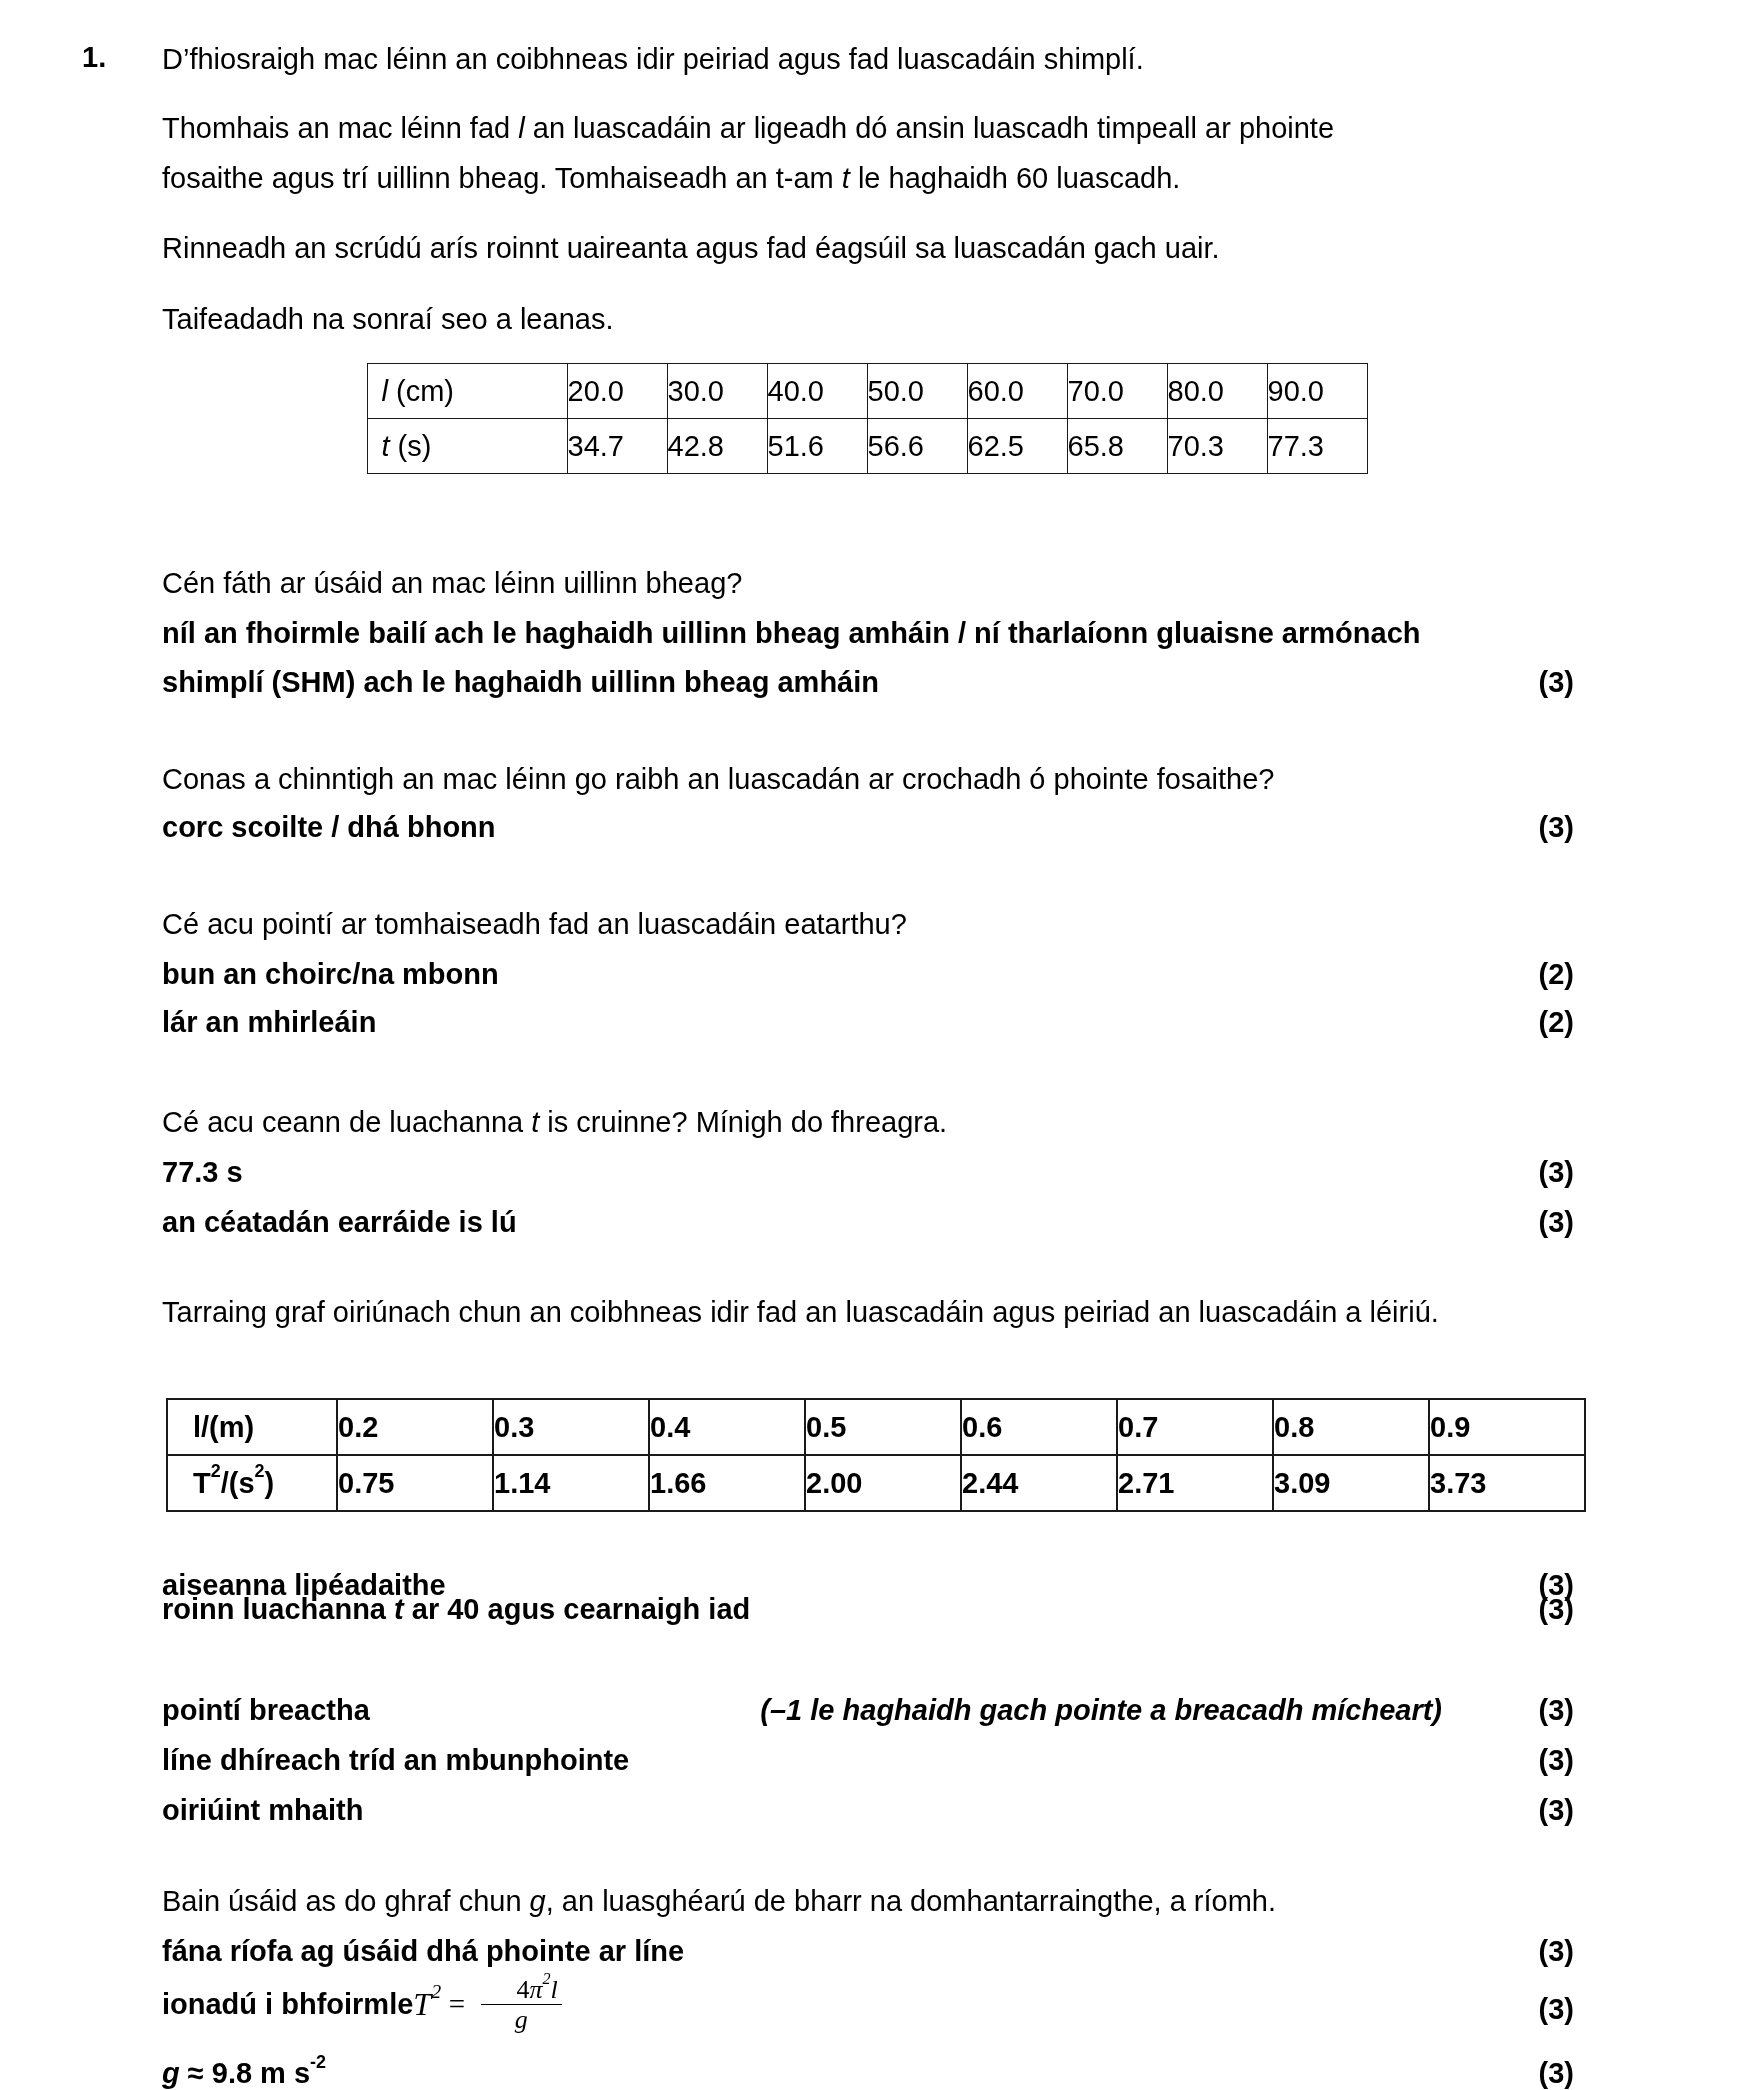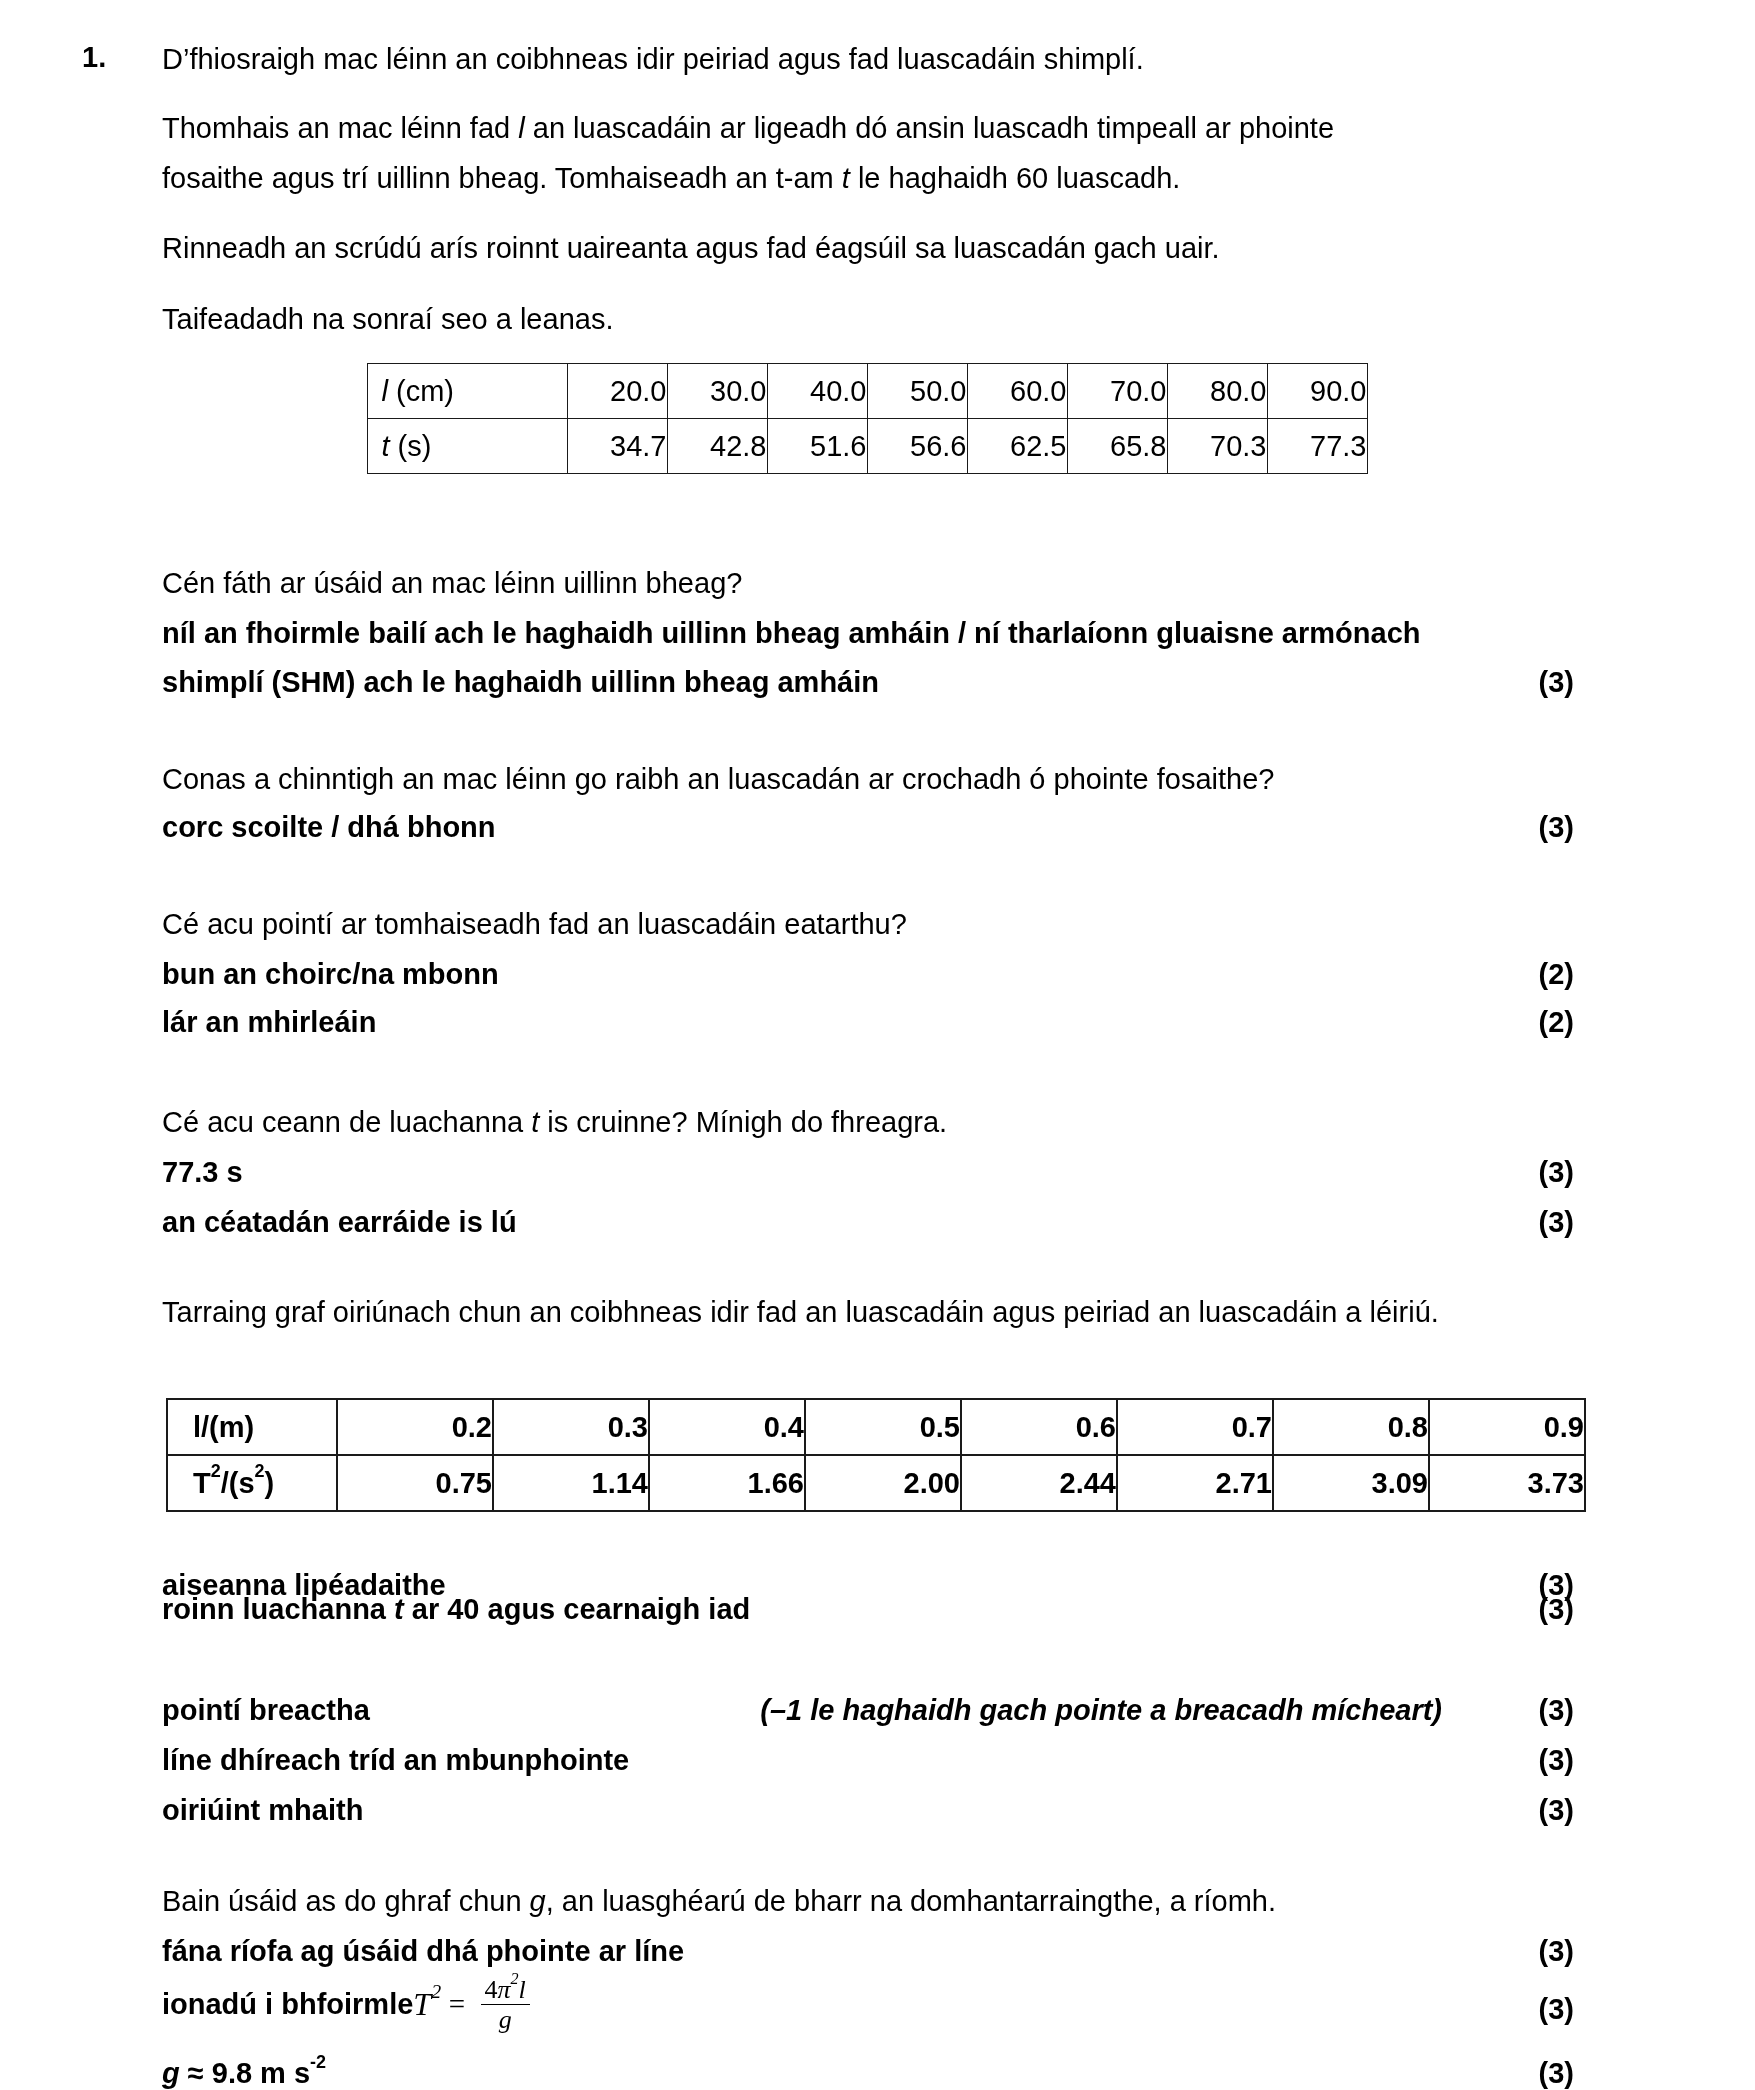--- a/index.html
+++ b/index.html
@@ -46,21 +46,21 @@
     position:absolute;
     left:82px;
     top:41px;
     font-size:29px;
     font-weight:bold;
   }
   table { border-collapse:collapse; position:absolute; }
   table td {
     border:1.9px solid #1a1a1a;
     font-size:29px;
-    text-align:right;
+    text-align:left;
     padding:0;
     height:54px;
   }
   table.t1 { left:367px; top:363px; }
   table.t1 td.lab { width:185px; text-align:left; padding-left:13.5px; }
   table.t1 td.val { width:99px; }
   table.t2 { left:166px; top:1398px; font-weight:bold; }
   table.t2 td { border:2.9px solid #1a1a1a; }
   table.t2 td.lab { width:143px; text-align:left; padding-left:25px; }
   table.t2 td.val { width:154px; }
@@ -70,21 +70,21 @@
     flex-direction:column;
     align-items:center;
     vertical-align:middle;
     font-family:"Liberation Serif", serif;
     font-style:italic;
     font-size:26px;
     line-height:29px;
     margin-left:5.8px;
   }
   .frac .den { border-top:1.9px solid #000; padding:0 5.8px; width:100%; text-align:center; box-sizing:border-box; }
-  .frac .num { padding:0 3.9px; }
+  .frac .num { padding:0 3.9px;margin-left:32px; }
   .formula-row {
     display:flex;
     align-items:center;
     height:89px;
   }
   .mathT { font-family:"Liberation Serif", serif; font-style:italic; font-size:32px; font-weight:normal; }
   .eqsign { font-size:29px; margin:0 9.7px 0 7.7px; font-weight:normal; font-family:"Liberation Serif", serif; }
 </style>
 </head>
 <body>

